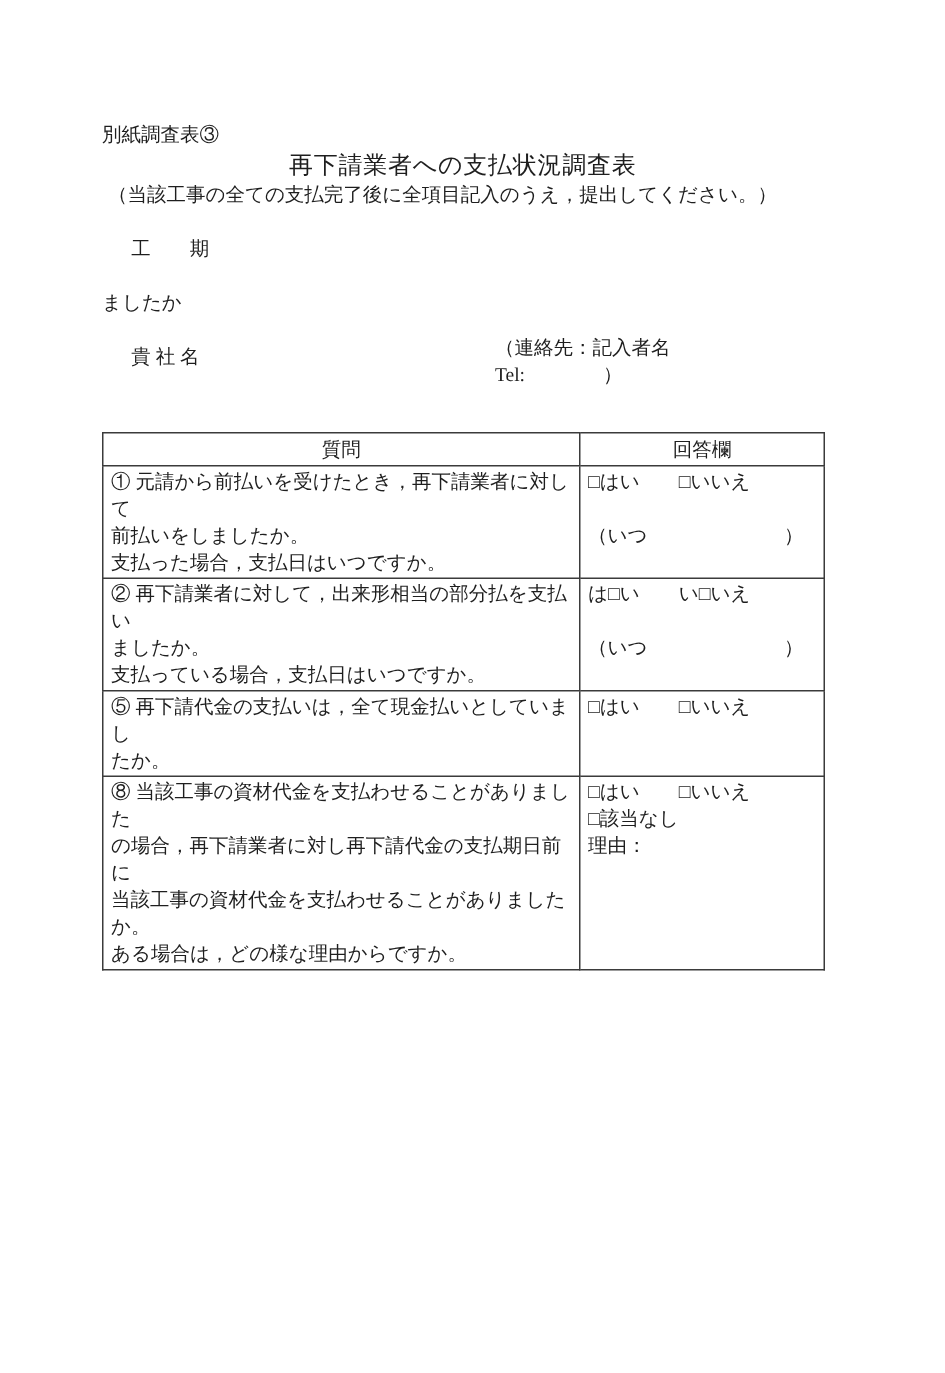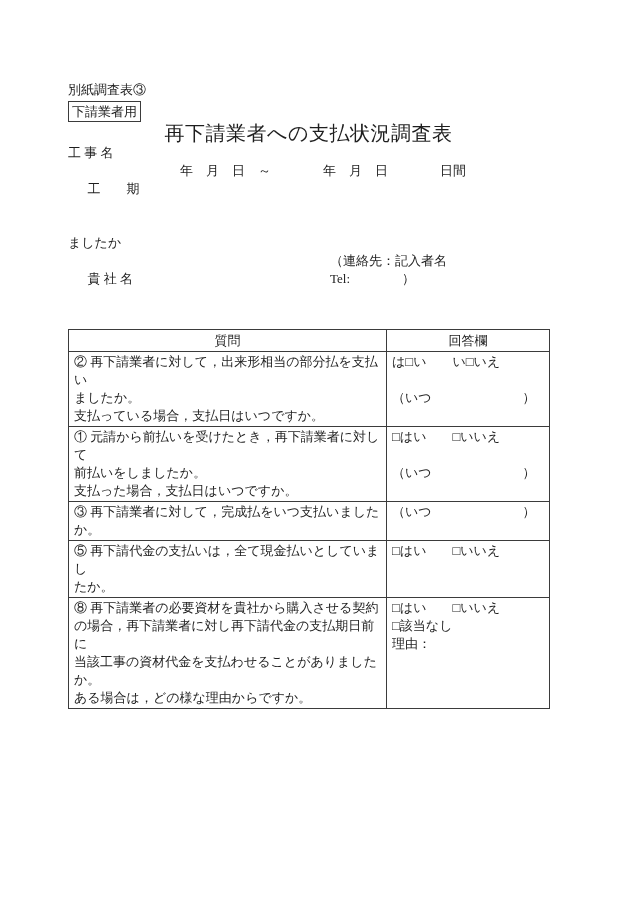--- a/index.html
+++ b/index.html
@@ -22,30 +22,30 @@
   .audience-box{
     display:inline-block;
     border:1px solid var(--border);
     padding:0 3px;
     line-height:19px;
     margin-top:2px;
     white-space:pre-wrap;
   }
   .title{
     text-align:center;
-    font-size:20px;
+    font-size:16px;
     line-height:21px;
     margin-top:1px;
     white-space:pre-wrap;
     letter-spacing:0.5px;
   }
   .instruction{line-height:18px;white-space:pre-wrap;padding-left:4px;}
   .field{line-height:18px;min-height:18px;white-space:pre-wrap;position:relative;}
   .period-value{position:absolute;left:112px;top:0;white-space:pre-wrap;}
-  .contact{position:absolute;left:262px;top:0;white-space:pre-wrap;}
+  .contact{position:absolute;left:262px;top:12px;white-space:pre-wrap;}
   table.survey{
     border-collapse:collapse;
     width:481px;
     margin-top:5px;
     table-layout:fixed;
   }
   table.survey th,table.survey td{
     border:1px solid var(--border);
     vertical-align:top;
     padding:1px 5px;
@@ -59,29 +59,25 @@
   col.acol{width:163px;}
   .cell-line{line-height:18px;min-height:18px;white-space:pre-wrap;}
 </style>
 </head>
 <body>
 
 <div class="page">
   <div class="content">
 
     <div class="sheet-label">別紙調査表③</div>
-    <div>
-      <span class="audience-box">下請業者用</span>
-    </div>
     <div class="title">再下請業者への支払状況調査表</div>
+    <div class="instruction">（当該工事の全ての支払完了後に全項目記入のうえ，提出してください。）</div>
 
-    <div class="field">工 事 名</div>
     <div class="field">
       <span>工　　期</span>
-      <span class="period-value">年　月　日　～　　　　年　月　日　　　　日間</span>
     </div>
     <div class="field">ましたか</div>
     <div class="field">
       <span>貴 社 名</span>
       <span class="contact">（連絡先：記入者名　　　　Tel:　　　　）</span>
     </div>
 
     <table class="survey">
       <colgroup>
           <col class="qcol">
@@ -89,63 +85,54 @@
         </colgroup>
       <thead>
         <tr>
           <th>質問</th>
           <th>回答欄</th>
         </tr>
       </thead>
       <tbody>
         <tr>
           <td>
-              <div class="cell-line">② 再下請業者に対して，出来形相当の部分払を支払い</div>
-              <div class="cell-line">ましたか。</div>
-              <div class="cell-line">支払っている場合，支払日はいつですか。</div>
-            </td>
-          <td>
-              <div class="cell-line">は□い　　い□いえ</div>
-              <div class="cell-line">&nbsp;</div>
-              <div class="cell-line">（いつ　　　　　　　）</div>
-            </td>
-        </tr>
-        <tr>
-          <td>
               <div class="cell-line">① 元請から前払いを受けたとき，再下請業者に対して</div>
               <div class="cell-line">前払いをしましたか。</div>
               <div class="cell-line">支払った場合，支払日はいつですか。</div>
             </td>
           <td>
               <div class="cell-line">□はい　　□いいえ</div>
               <div class="cell-line">&nbsp;</div>
               <div class="cell-line">（いつ　　　　　　　）</div>
             </td>
         </tr>
         <tr>
           <td>
-              <div class="cell-line">③ 再下請業者に対して，完成払をいつ支払いました</div>
-              <div class="cell-line">か。</div>
+              <div class="cell-line">② 再下請業者に対して，出来形相当の部分払を支払い</div>
+              <div class="cell-line">ましたか。</div>
+              <div class="cell-line">支払っている場合，支払日はいつですか。</div>
             </td>
           <td>
+              <div class="cell-line">は□い　　い□いえ</div>
+              <div class="cell-line">&nbsp;</div>
               <div class="cell-line">（いつ　　　　　　　）</div>
             </td>
         </tr>
         <tr>
           <td>
               <div class="cell-line">⑤ 再下請代金の支払いは，全て現金払いとしていまし</div>
               <div class="cell-line">たか。</div>
             </td>
           <td>
               <div class="cell-line">□はい　　□いいえ</div>
             </td>
         </tr>
         <tr>
           <td>
-              <div class="cell-line">⑧ 再下請業者の必要資材を貴社から購入させる契約</div>
+              <div class="cell-line">⑧ 当該工事の資材代金を支払わせることがありました</div>
               <div class="cell-line">の場合，再下請業者に対し再下請代金の支払期日前に</div>
               <div class="cell-line">当該工事の資材代金を支払わせることがありました</div>
               <div class="cell-line">か。</div>
               <div class="cell-line">ある場合は，どの様な理由からですか。</div>
             </td>
           <td>
               <div class="cell-line">□はい　　□いいえ</div>
               <div class="cell-line">□該当なし</div>
               <div class="cell-line">理由：</div>
             </td>

